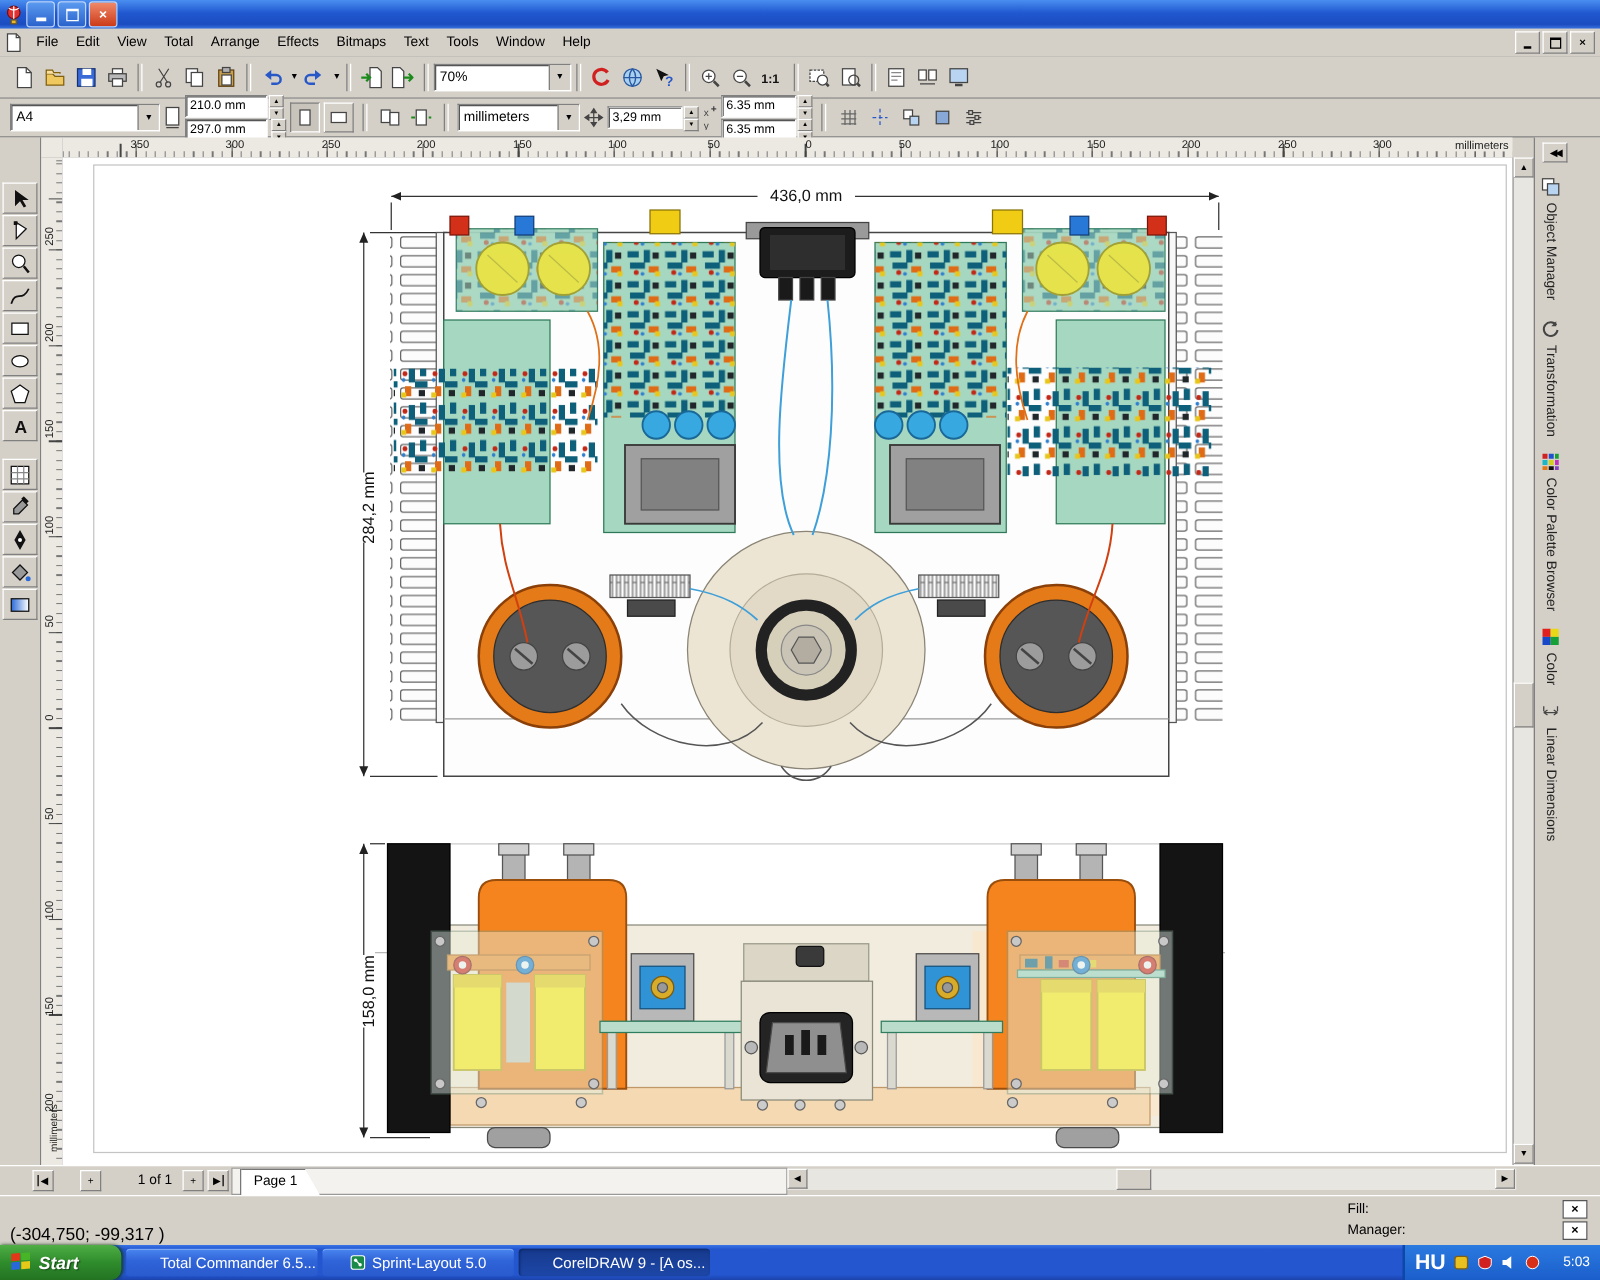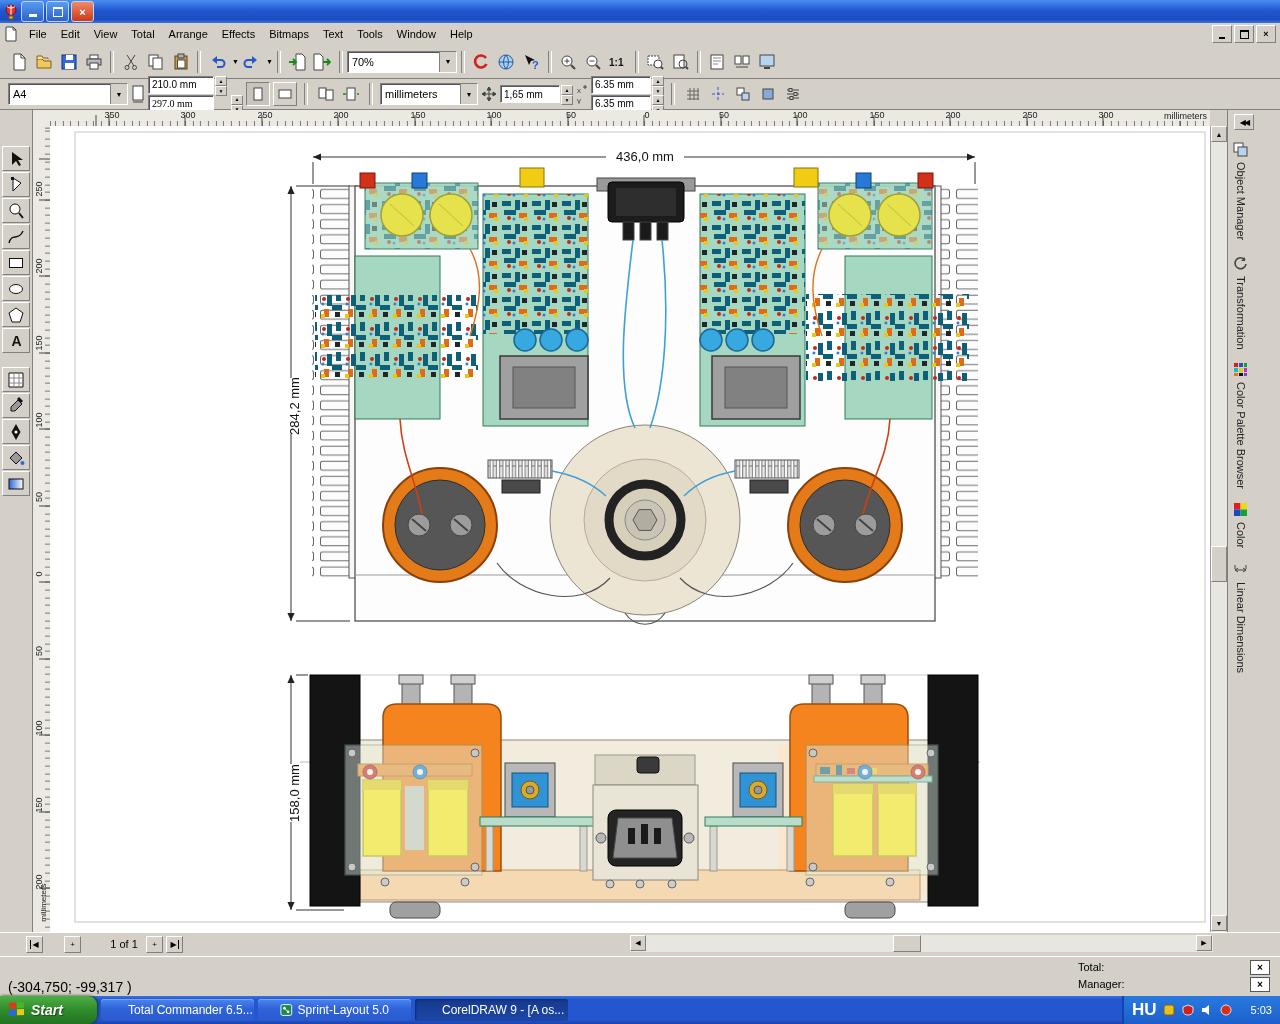--- a/index.html
+++ b/index.html
@@ -333,21 +333,21 @@
         <path d="M2 18h10" stroke="#444"></path>
       </svg>
     <span class="stack">
       <span style="display:flex;gap:1px;">
         <span class="field" style="width:58px;">210.0 mm</span>
         <span class="spin">
             <span>▲</span>
             <span>▼</span>
           </span>
       </span>
-      <span style="display:flex;gap:17px;font-family:Liberation Serif, serif;">
+      <span style="display:flex;gap:3px;">
         <span class="field" style="width:58px;">297.0 mm</span>
         <span class="spin">
             <span>▲</span>
             <span>▼</span>
           </span>
       </span>
     </span>
     <span class="pbtn" style="border:1px solid;border-color:#808080 #fff #fff #808080;background:#c8c4bc;">
         <svg width="16" height="16" viewBox="0 0 16 16">
           <rect x="4" y="2" width="8" height="12" fill="#fff" stroke="#444"></rect>
@@ -373,21 +373,21 @@
       </span>
     <span class="vsep"></span>
     <span class="combo" style="width:96px;">
       <span class="cval">millimeters</span>
       <span class="cbtn">▼</span>
     </span>
     <svg width="16" height="16" viewBox="0 0 16 16">
         <path d="M8 1v14M1 8h14M8 1l-2 3h4zM8 15l-2-3h4zM1 8l3-2v4zM15 8l-3-2v4z" stroke="#444" fill="#444"></path>
       </svg>
     <span style="display:flex;gap:1px;">
-      <span class="field" style="width:52px;">1,65 mm</span>
+      <span class="field" style="width:52px;">3,29 mm</span>
       <span class="spin">
           <span>▲</span>
           <span>▼</span>
         </span>
     </span>
     <svg width="12" height="20" viewBox="0 0 12 20">
         <text x="1" y="9" font-size="8" fill="#444">x</text>
         <text x="1" y="19" font-size="8" fill="#444">y</text>
         <path d="M7 3h4M9 1v4" stroke="#444"></path>
       </svg>
@@ -916,31 +916,34 @@
   <div class="abs pagebar">
     <span class="navbtn bar-l" style="left:26px;">
         <span>◀</span>
       </span>
     <span class="navbtn" style="left:64px;">+</span>
     <span class="pageind">1 of 1</span>
     <span class="navbtn" style="left:146px;">+</span>
     <span class="navbtn bar-r" style="left:166px;">
         <span>▶</span>
       </span>
+    <span class="tabstrip">
+      <span class="ptab">Page 1</span>
+    </span>
     <span class="hscroll">
       <span class="sbtn" style="left:0;top:0;">◀</span>
       <span class="hthumb" style="left:263px;width:28px;"></span>
       <span class="sbtn" style="left:566px;top:0;">▶</span>
     </span>
   </div>
 
   <div class="abs statusbar">
     <span class="coords">(-304,750; -99,317 )</span>
     <span class="fillrow" style="top:4px;">
-      <span>Total:</span>
+      <span>Fill:</span>
       <span style="position:absolute;left:168px;" class="noicon">×</span>
     </span>
     <span class="fillrow" style="top:21px;">
       <span>Manager:</span>
       <span style="position:absolute;left:168px;" class="noicon">×</span>
     </span>
   </div>
 
   <div class="abs taskbar">
     <span class="startbtn">

